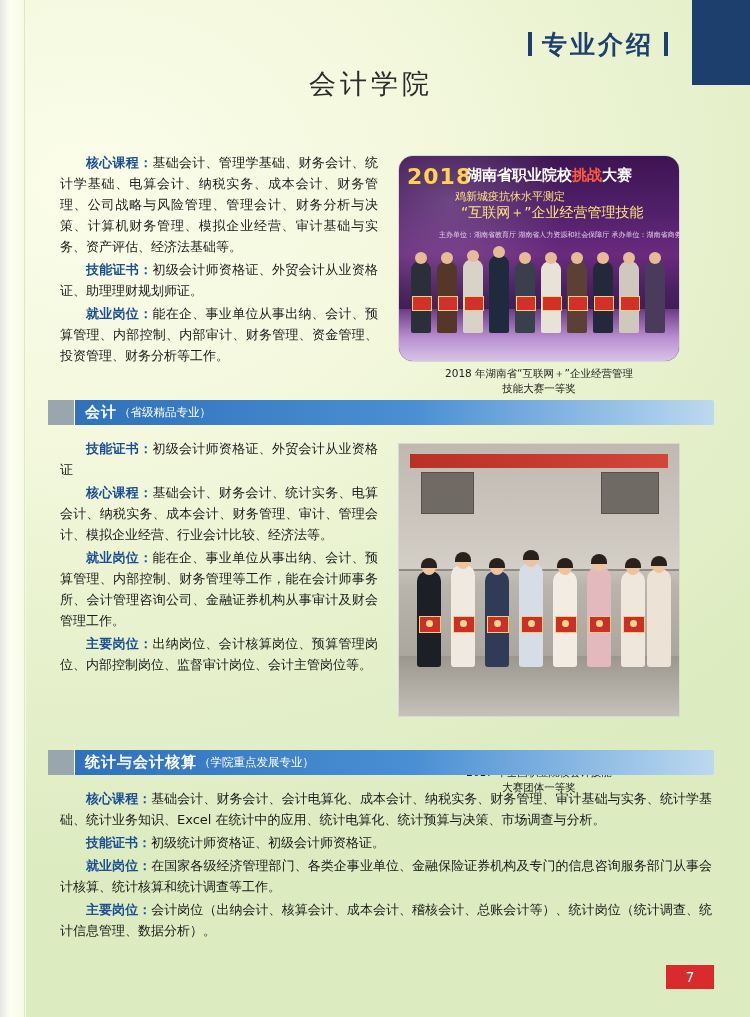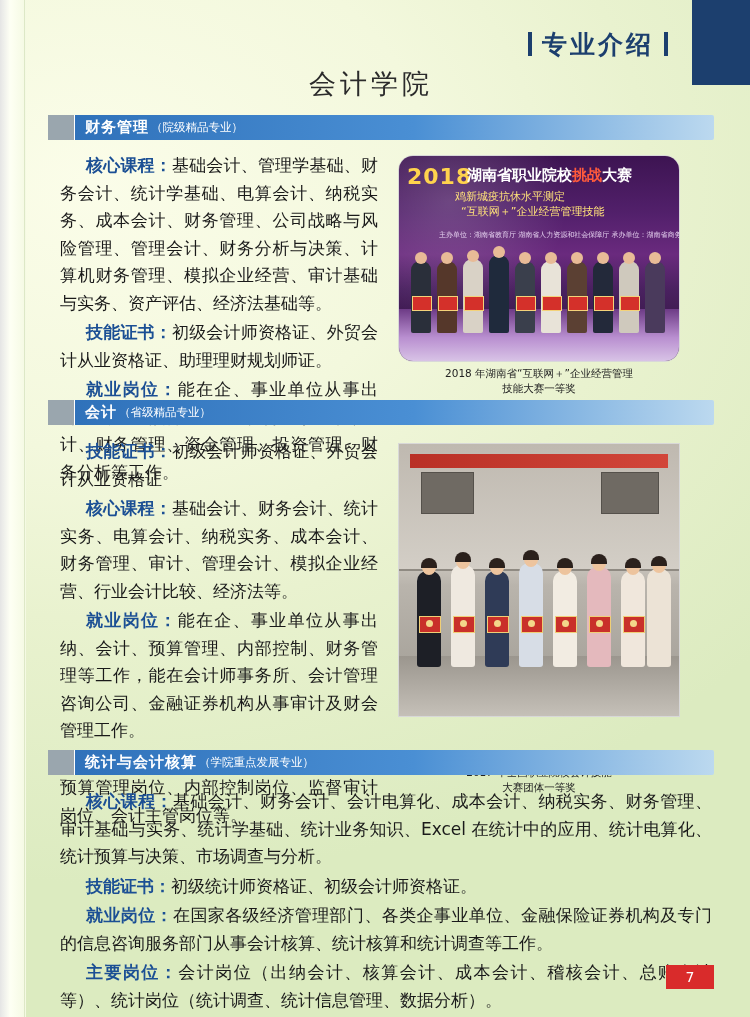--- a/index.html
+++ b/index.html
@@ -103,21 +103,21 @@
     font-family: "DejaVu Sans", sans-serif;
   }
   .sec-sub {
     color: #ffffff;
     font-size: 11.5px;
     margin-left: 2px;
     font-family: "DejaVu Sans", sans-serif;
   }
 
   .body-text {
-    font-size: 17px;
+    font-size: 13px;
     line-height: 1.62;
     color: #1a1a1a;
     font-family: "DejaVu Sans", sans-serif;
     text-align: justify;
   }
   .lbl {
     font-weight: bold;
     color: #1b4f94;
   }
   .para {
@@ -316,45 +316,38 @@
   <div class="shadow-strip"></div>
 
   <div class="corner-block"></div>
 
   <div class="header-title">
     <span class="header-bar"></span><span>专业介绍</span><span class="header-bar"></span>
   </div>
 
   <div class="page-heading">会计学院</div>
 
-  <div class="section" style="top:115px;">
-    <div class="sec-header">
-      <div class="tag"></div>
-      <div class="sec-title">财务管理</div>
-      <div class="sec-sub">（院级精品专业）</div>
-    </div>
-  </div>
 
   <div class="body-text" style="position:absolute; left:60px; top:152px; width:318px;">
     <p class="para"><span class="lbl">核心课程：</span><span>基础会计、管理学基础、财务会计、统计学基础、电算会计、纳税实务、成本会计、财务管理、公司战略与风险管理、管理会计、财务分析与决策、计算机财务管理、模拟企业经营、审计基础与实务、资产评估、经济法基础等。</span></p>
     <p class="para"><span class="lbl">技能证书：</span><span>初级会计师资格证、外贸会计从业资格证、助理理财规划师证。</span></p>
     <p class="para"><span class="lbl">就业岗位：</span><span>能在企、事业单位从事出纳、会计、预算管理、内部控制、内部审计、财务管理、资金管理、投资管理、财务分析等工作。</span></p>
   </div>
 
   <div class="photo-wrap" style="left:398px; top:155px; width:282px;">
     <div class="photo" style="height:205px;border-radius:15px;">
       <div class="p1">
         <div class="banner-year">2018</div>
         <div class="banner-l1">
           <span>湖南省职业院校</span><span class="hot">挑战</span><span>大赛</span>
         </div>
         <div class="banner-l2">
           <span>鸡新城疫抗休水平测定</span>
         </div>
-        <div class="banner-l2" style="top:48px; left:62px; font-size:11px;">“互联网＋”企业经营管理技能</div>
+        <div class="banner-l2" style="top:48px; left:62px; font-size:14px;">“互联网＋”企业经营管理技能</div>
         <div class="banner-l3" style="top:74px;">主办单位：湖南省教育厅 湖南省人力资源和社会保障厅    承办单位：湖南省商务厅</div>
         <div class="stage"></div>
         <div class="people">
           <div class="person" style="left:6px;  background:#2a2f3a;">
               <div class="head"></div>
               <div class="cert"></div>
             </div>
           <div class="person" style="left:32px; background:#55372a;">
               <div class="head"></div>
               <div class="cert"></div>

